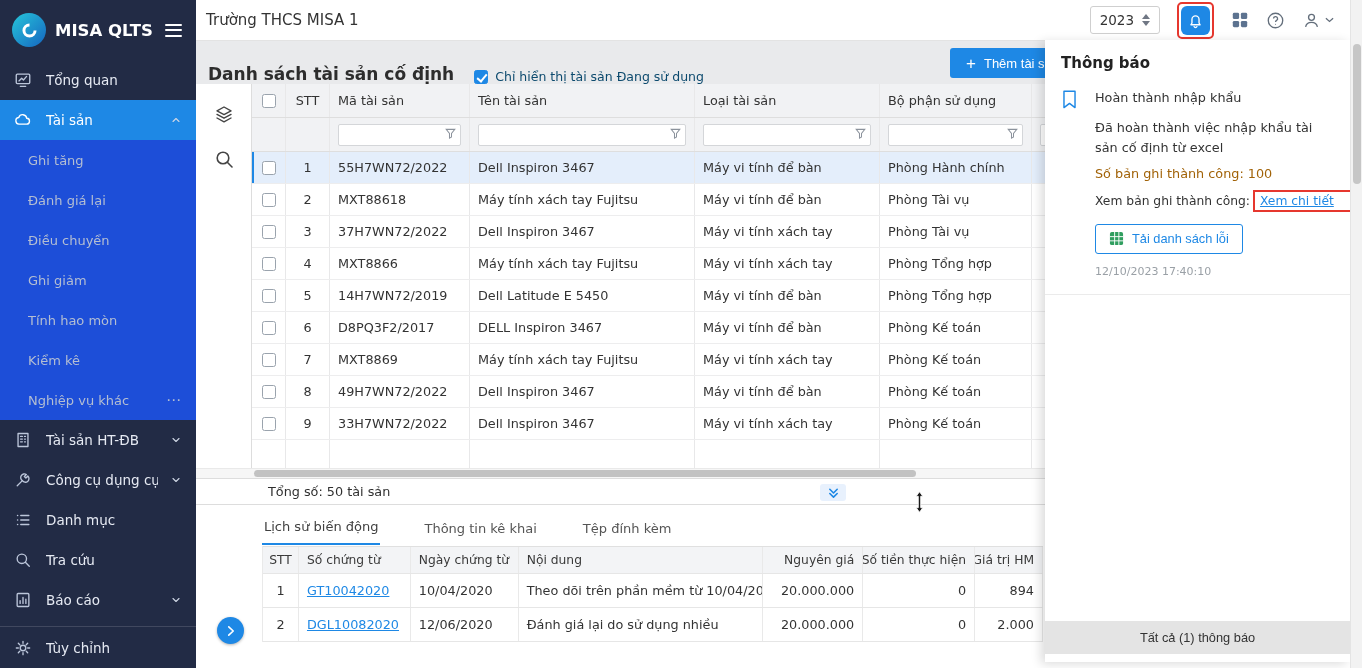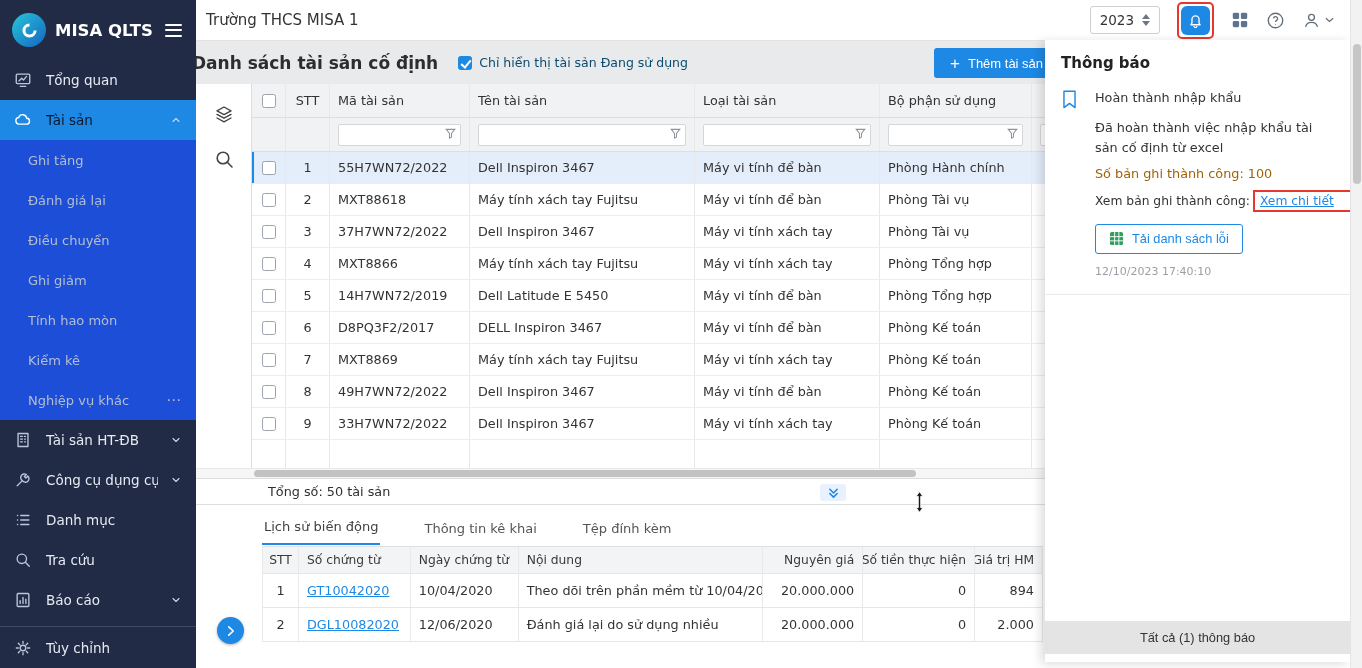--- a/index.html
+++ b/index.html
@@ -10,21 +10,21 @@
   
   #sidebar{position:absolute;left:0;top:0;width:196px;height:668px;background:#222b45;z-index:10}
   .sb-head{height:60px;display:flex;align-items:center;gap:9px;padding:0 12px}
   .logo{width:34px;height:34px;border-radius:50%;background:linear-gradient(135deg,#26c6da,#1565c0);
     display:flex;align-items:center;justify-content:center;flex:none}
   .brand{font-size:16.5px;font-weight:bold;color:#fff;flex:1;white-space:nowrap}
   .burger{display:flex;flex-direction:column;gap:3.5px;cursor:pointer;padding:3px}
   .burger i{display:block;width:17px;height:2px;background:#fff;border-radius:1px}
   .sm{height:40px;display:flex;align-items:center;gap:12px;padding:0 14px;font-size:13.5px;color:#e6eaf3;cursor:pointer;white-space:nowrap}
   .sm.sub{padding-left:28px;color:#b4bed2;background:#1d4ed8;font-size:13px}
-  .sm.active{background:#1e88e5;color:#0f172a}
+  .sm.active{background:#1e88e5;color:#ffffff}
   .mi-icon{width:20px;display:flex;color:#bcc6da;flex:none}
   .sm.active .mi-icon{color:#fff}
   .mi-label{flex:1;overflow:hidden}
   .mi-chev{display:flex;color:#cfd6e4}
   .mi-more{color:#b4bed2;font-size:15px;letter-spacing:1px}
   .sb-footer{position:absolute;bottom:0;left:0;right:0;height:42px;display:flex;align-items:center;gap:12px;
     padding:0 14px;border-top:1px solid rgba(255,255,255,.14);color:#e6eaf3;font-size:13.5px;cursor:pointer}
 
   
   #topbar{position:absolute;left:196px;top:0;width:1154px;height:41px;background:#fff;border-bottom:1px solid #e3e3e3;
@@ -32,22 +32,22 @@
   .school{font-size:15px;color:#333;flex:1;white-space:nowrap}
   .tb-right{display:flex;align-items:center;gap:17px}
   .year-select{display:flex;align-items:center;gap:8px;border:1px solid #cfcfcf;border-radius:3px;height:28px;
     padding:0 9px;font-size:13.5px;color:#333;cursor:pointer}
   .spin{display:flex;flex-direction:column;gap:2px}
   .annot{border:2px solid #e6372e;border-radius:5px;padding:2px;display:flex}
   .bell-btn{width:29px;height:29px;border-radius:6px;background:#1e88e5;display:flex;align-items:center;justify-content:center;cursor:pointer}
   .tb-icon{display:flex;align-items:center;gap:4px;cursor:pointer}
 
   
-  #content-header{position:absolute;left:180px;top:41px;width:1154px;height:43px;background:#e9eaec;
-    display:flex;align-items:center;padding:0 12px;z-index:4}
+  #content-header{position:absolute;left:196px;top:41px;width:1154px;height:43px;background:#e9eaec;
+    display:flex;align-items:flex-end;padding:0 12px;z-index:4}
   #content-header h1{font-size:17px;font-weight:bold;color:#2d2d2d;margin-right:20px;white-space:nowrap}
   .chk{display:flex;align-items:center;gap:7px;font-size:12.5px;color:#0c4a6e;cursor:pointer}
   .cb{display:inline-block;width:14px;height:14px;border:1.5px solid #9aa3ad;border-radius:2.5px;background:#fff;position:relative;flex:none}
   .cb.checked{background:#1e88e5;border-color:#1e88e5}
   .cb.checked::after{content:"";position:absolute;left:4px;top:1px;width:4px;height:8px;
     border:solid #fff;border-width:0 2px 2px 0;transform:rotate(40deg)}
   #add-btn{position:absolute;left:754px;top:7px;height:30px;background:#1e88e5;color:#fff;border:none;border-radius:3px;
     display:flex;align-items:center;gap:8px;padding:0 16px;font-size:13px;cursor:pointer;white-space:nowrap}
   #add-btn .plus{font-size:17px;line-height:1}
 

